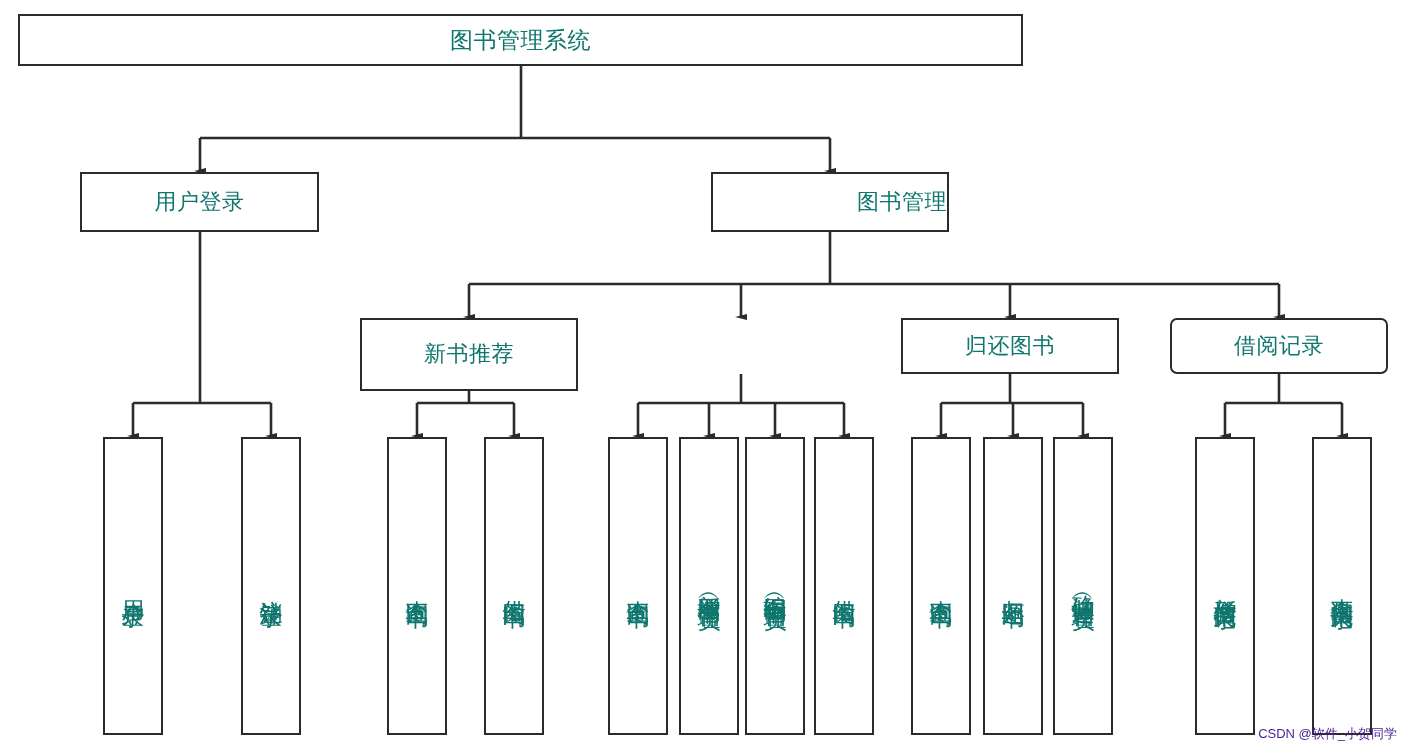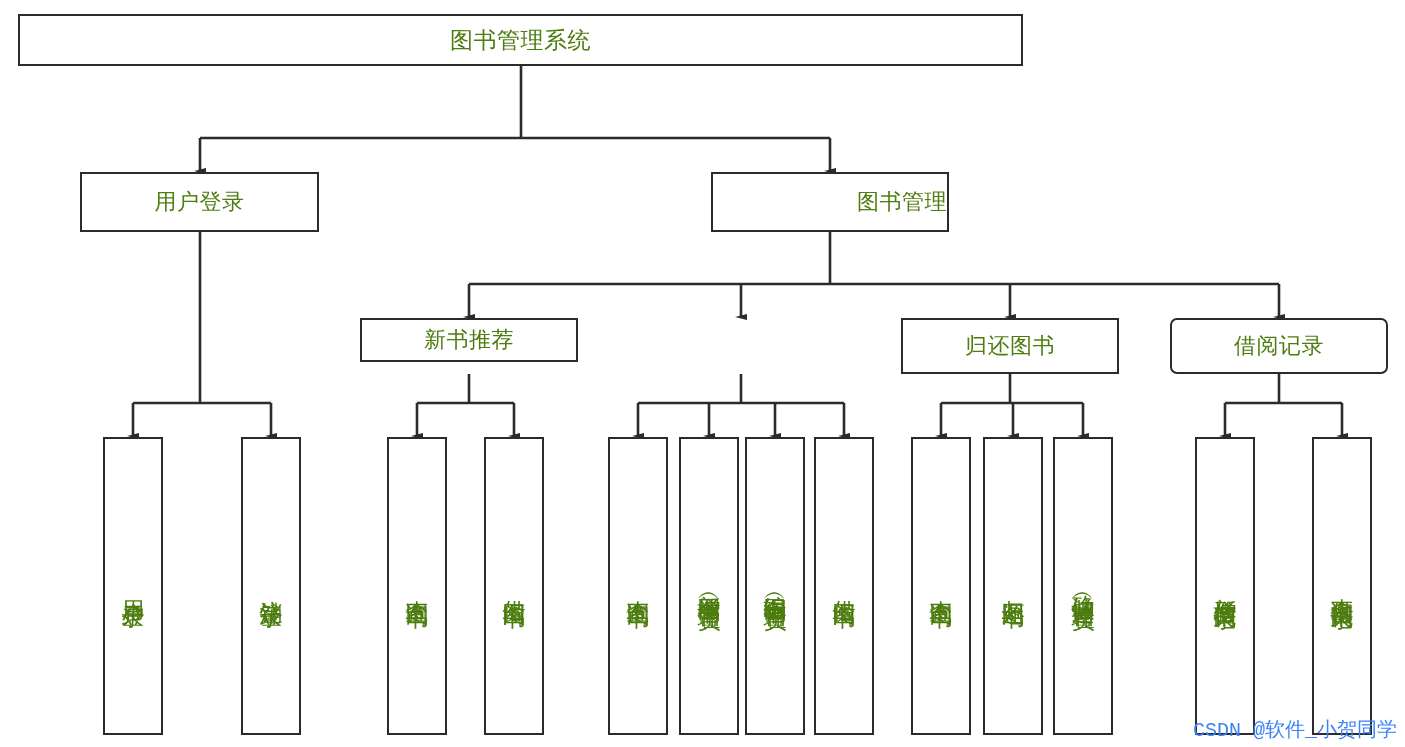--- a/index.html
+++ b/index.html
@@ -28,21 +28,21 @@
     background:#ffffff;
     display:flex;
     align-items:center;
     justify-content:center;
     text-align:center;
     z-index:2;
   }
   .node .label{
     display:block;
     line-height:1.22;
-    color:#4d7c0f;
+    color:#0f766e;
     letter-spacing:0.5px;
     white-space:nowrap;
   }
   
   .node.horiz .label{
     writing-mode:horizontal-tb;
     font-size:22px;
   }
   .node.root .label{ font-size:23px; }
   
@@ -54,25 +54,25 @@
     writing-mode:vertical-rl;
     text-orientation:upright;
     font-size:23px;
     line-height:1.18;
     letter-spacing:2px;
   }
   .watermark{
     position:absolute;
     right:8px;
     bottom:4px;
-    font-size:20px;
-    color:#3b82f6;
+    font-size:13px;
+    color:#4c1d95;
     z-index:5;
     white-space:nowrap;
-    font-family:Liberation Mono, monospace;
+    font-family:Liberation Sans, sans-serif;
   }
 </style>
 </head>
 <body>
 
 <div id="canvas">
 
   <svg id="edges" viewBox="0 0 1405 747" xmlns="http://www.w3.org/2000/svg">
     <defs>
       <marker id="arrow" markerWidth="10" markerHeight="12" refX="3" refY="6" orient="auto" markerUnits="userSpaceOnUse">
@@ -120,21 +120,21 @@
     <span class="label">图书管理系统</span>
   </div>
 
   <div class="node horiz" id="n-user-login" style="left: 80px; top: 172px; width: 239px; height: 60px;">
     <span class="label">用户登录</span>
   </div>
   <div class="node horiz" id="n-book-manage" style="left: 711px; top: 172px; width: 238px; height: 60px; justify-content: flex-end;">
     <span class="label">图书管理</span>
   </div>
 
-  <div class="node horiz" id="n-new-book-recommend" style="left: 360px; top: 318px; width: 218px; height: 44px;">
+  <div class="node horiz" id="n-new-book-recommend" style="left: 360px; top: 318px; width: 218px; height: 73px;">
     <span class="label">新书推荐</span>
   </div>
   <div class="node horiz" id="n-current-borrow" style="left: 901px; top: 318px; width: 218px; height: 56px;">
     <span class="label">归还图书</span>
   </div>
   <div class="node horiz" id="n-borrow-record" style="left: 1170px; top: 318px; width: 218px; height: 56px; border-radius: 7px;">
     <span class="label">借阅记录</span>
   </div>
 
   <div class="node vert" id="n-leaf-user-login" style="left: 103px; top: 437px; width: 60px; height: 298px;">

